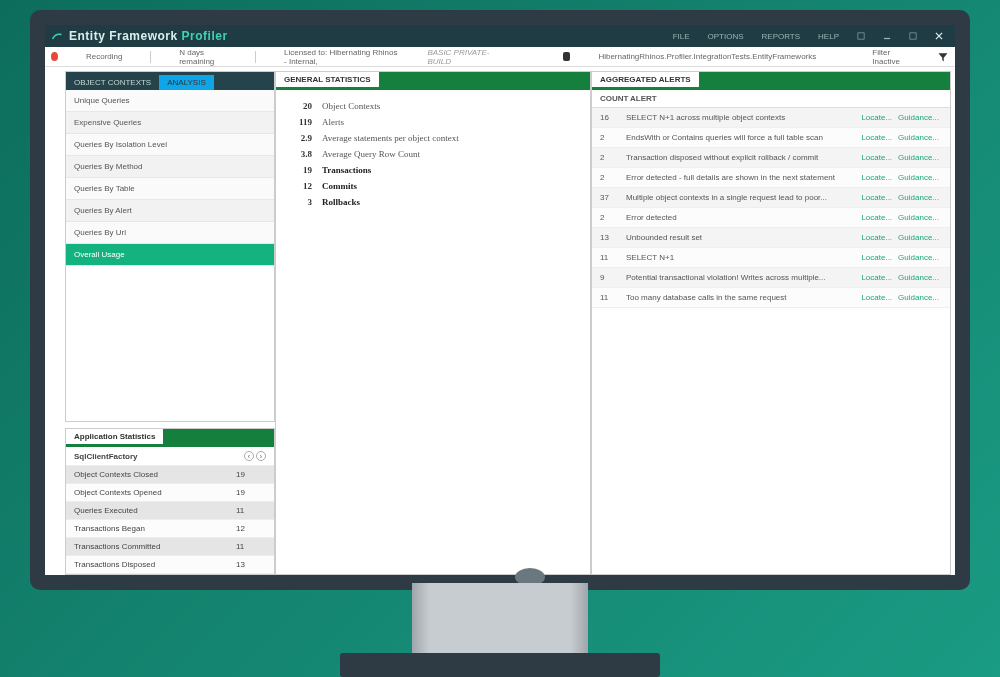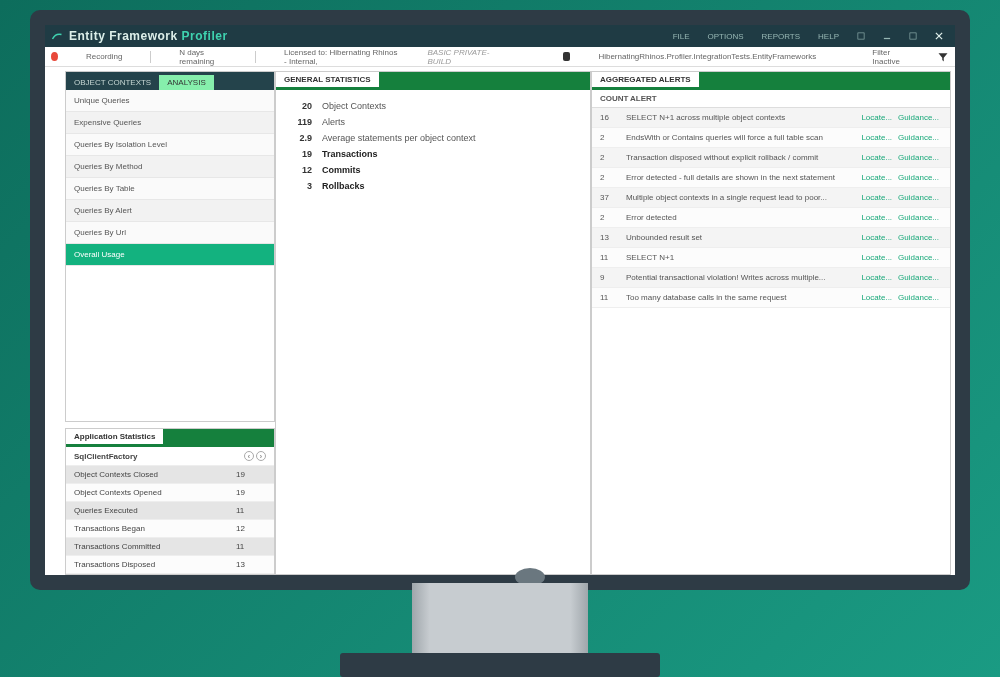--- a/index.html
+++ b/index.html
@@ -85,39 +85,39 @@
     gap: 28px;
   }
   .statusbar .sep { width:1px; height:12px; background:#ccc; }
   .rec-dot { width:9px;height:9px;border-radius:50%;background:#e8483a; }
   .status-spacer{flex:1;}
   .body-row { flex:1; display:flex; padding:4px 4px 0 20px; min-height:0;}
   .sidebar { width:210px; display:flex; flex-direction:column; gap:6px; }
   .panel { background:#fff; border:1px solid #ccc; display:flex; flex-direction:column; }
   .panel-tabs { height:18px; background:#24434b; display:flex; align-items:flex-end;}
   .panel-tab { padding:3px 8px; font-size:8px; color:#c6d6d3; cursor:pointer; background:#24434b;}
-  .panel-tab.active { background:#86efac; color:#333; }
+  .panel-tab.active { background:#0ea5e9; color:#333; }
   .sidebar-list { display:flex; flex-direction:column; }
   .sidebar-list .sitem { padding:6px 8px; border-bottom:1px solid #e7e7e7; background:#f2f2f2; color:#555; font-size:8px; cursor:pointer;}
   .sidebar-list .sitem.alt { background:#fafafa; }
   .sidebar-list .sitem.active { background:#13b27f; color:#fff; }
   .sidebar .blank { flex:1; }
   .panel-header { height:18px; background:#15803d; display:flex; align-items:flex-start; }
   .panel-header .label { background:#fff; color:#333; padding:3px 8px; font-size:8px; font-weight:bold;}
   .app-stats { flex:0 0 auto; }
   .stat-row { display:flex; align-items:center; padding:4px 8px; border-bottom:1px solid #eee; font-size:8px; background:#e5e5e5;}
   .stat-row.alt { background:#fcfcfc; }
   .stat-row .k { flex:1; }
   .stat-row .v { width:30px; text-align:left;}
   .stat-title { display:flex; align-items:center; padding:4px 8px; font-weight:bold; border-bottom:1px solid #eee; background:#fff;text-align:right; }
   .mini-icons { margin-left:auto; display:flex; gap:2px;}
   .mini-icons span{width:10px;height:10px;border:1px solid #aaa; border-radius:50%; font-size:7px; display:flex;align-items:center;justify-content:center;color:#888;}
   .center { flex:1; }
   .gen-stats { padding:8px 12px; }
-  .gs-row { display:flex; align-items:center; gap:10px; padding:3px 0; font-size:9px;}
+  .gs-row { display:flex; align-items:center; gap:10px; padding:3px 0; font-size:9px;font-family:Liberation Serif, serif;}
   .gs-row .num { width:24px; text-align:right; font-weight:bold; color:#333; }
   .gs-row.bold .lbl { font-weight:bold; color:#222; }
   .gs-row .lbl { color:#555; }
   .right { width:360px; }
   .alert-head { display:flex; padding:4px 8px; font-size:8px; font-weight:bold; color:#555; border-bottom:1px solid #ddd;}
   .alert-head .cnt{width:30px;}
   .alert-row { display:flex; align-items:center; padding:5px 8px; font-size:8px; border-bottom:1px solid #eee; background:#f4f4f4;}
   .alert-row.alt{background:#fcfcfc;}
   .alert-row .cnt{width:26px; color:#555;}
   .alert-row .msg{flex:1; color:#555; white-space:nowrap; overflow:hidden; text-overflow:ellipsis; padding-right:4px;}
@@ -258,20 +258,24 @@
               <span class="lbl">Object Contexts</span>
             </div>
           <div class="gs-row">
               <span class="num">119</span>
               <span class="lbl">Alerts</span>
             </div>
           <div class="gs-row">
               <span class="num">2.9</span>
               <span class="lbl">Average statements per object context</span>
             </div>
+          <div class="gs-row">
+              <span class="num">3.8</span>
+              <span class="lbl">Average Query Row Count</span>
+            </div>
           <div class="gs-row bold">
               <span class="num">19</span>
               <span class="lbl">Transactions</span>
             </div>
           <div class="gs-row bold">
               <span class="num">12</span>
               <span class="lbl">Commits</span>
             </div>
           <div class="gs-row bold">
               <span class="num">3</span>

